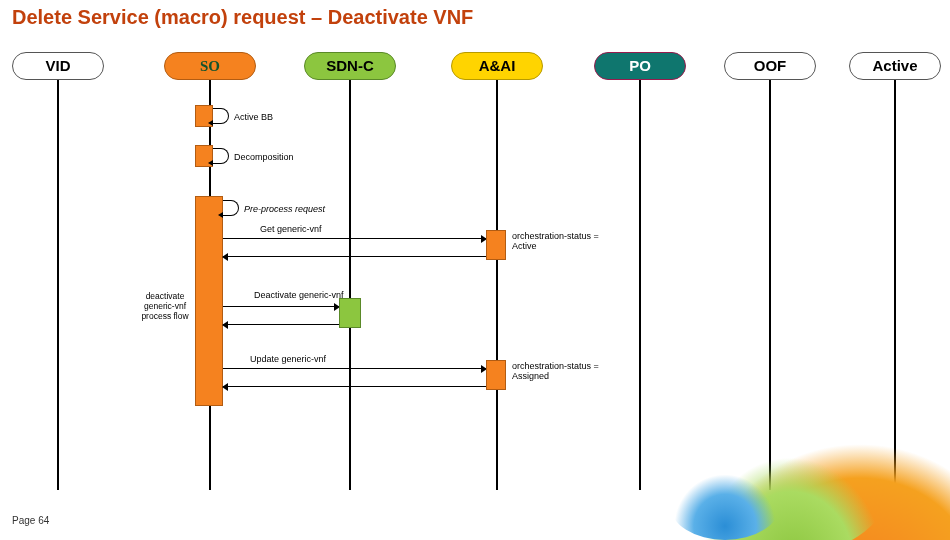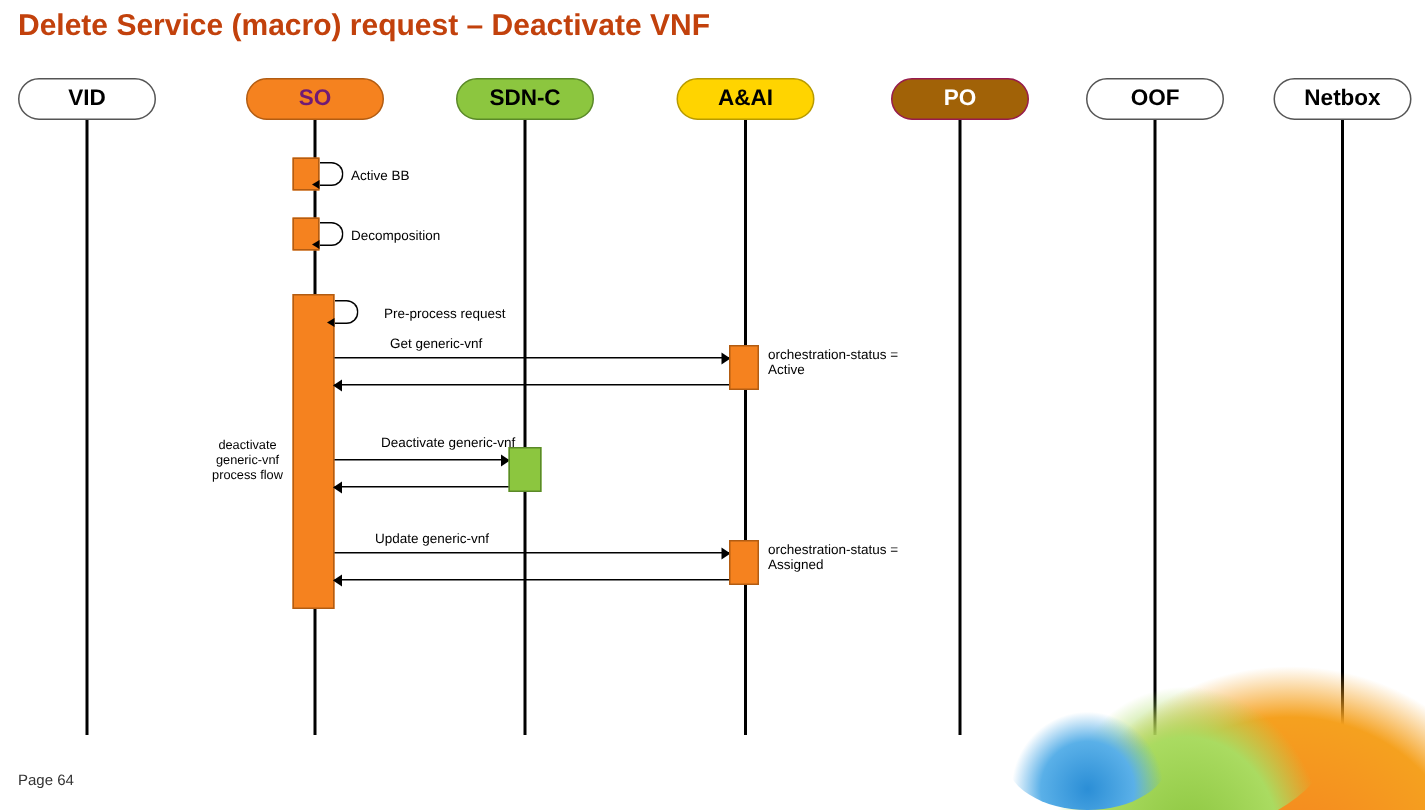--- a/index.html
+++ b/index.html
@@ -5,24 +5,24 @@
   * { box-sizing: border-box; margin: 0; padding: 0; }
   html, body { width: 950px; height: 540px; font-family: Arial, Helvetica, sans-serif; background: #fff; overflow: hidden; position: relative; }
 
   .title { position: absolute; left: 12px; top: 6px; font-size: 20px; font-weight: 600; color: #c2410c; }
 
   .lane-head {
     position: absolute; top: 52px; width: 92px; height: 28px;
     border: 1px solid #555; border-radius: 14px; background: #fff;
     text-align: center; line-height: 26px; font-size: 15px; font-weight: 700;
   }
-  .lane-so   { background: #f5821f; border-color: #b25c12; color:#701a75;}
+  .lane-so   { background: #f5821f; border-color: #b25c12; color:#14532d;font-family:Liberation Serif, serif;}
   .lane-sdnc { background: #8cc63f; border-color: #5a8928; color:#000;}
   .lane-aai  { background: #ffd400; border-color: #b79a00; color:#000;text-align:center;}
-  .lane-po   { background: #a16207; border-color: #971b4d; color:#fff;}
+  .lane-po   { background: #0f766e; border-color: #971b4d; color:#fff;}
   .lane-oof  { background: #fff; }
   .lane-net  { background: #fff; }
 
   .lifeline { position: absolute; top: 80px; width: 2px; height: 410px; background: #000; }
 
   
   .act, .smallbox {
     position: absolute; border: 1px solid #5a8928;
     background: #f5821f; border-color: #b25c12;
   }
@@ -61,41 +61,41 @@
 <body>
 
 <div class="title">Delete Service (macro) request – Deactivate VNF</div>
 
 <div class="lane-head" style="left:12px">VID</div>
 <div class="lane-head lane-so" style="left:164px">SO</div>
 <div class="lane-head lane-sdnc" style="left:304px">SDN-C</div>
 <div class="lane-head lane-aai" style="left:451px">A&amp;AI</div>
 <div class="lane-head lane-po" style="left:594px">PO</div>
 <div class="lane-head lane-oof" style="left:724px">OOF</div>
-<div class="lane-head lane-net" style="left:849px">Netbox</div>
+<div class="lane-head lane-net" style="left:849px">Active</div>
 
 <div class="lifeline" style="left:57px"></div>
 <div class="lifeline" style="left:209px"></div>
 <div class="lifeline" style="left:349px"></div>
 <div class="lifeline" style="left:496px"></div>
 <div class="lifeline" style="left:639px"></div>
 <div class="lifeline" style="left:769px"></div>
 <div class="lifeline" style="left:894px"></div>
 
 <div class="act" style="left:195px; top:105px; height:22px;"></div>
 <div class="self-loop" style="left:213px; top:108px;"></div>
 <div class="lbl" style="left:234px; top:112px;">Active BB</div>
 
 <div class="act" style="left:195px; top:145px; height:22px;"></div>
 <div class="self-loop" style="left:213px; top:148px;"></div>
 <div class="lbl" style="left:234px; top:152px;">Decomposition</div>
 
 <div class="act" style="left:195px; top:196px; width:28px; height:210px;"></div>
 <div class="self-loop" style="left:223px; top:200px;"></div>
-<div class="lbl" style="left:256px; top:204px;">Pre-process request</div>
+<div class="lbl" style="left:244px; top:204px;font-style:italic;">Pre-process request</div>
 
 <div class="lbl" style="left:260px; top:224px;">Get generic-vnf</div>
 <div class="arrow r" style="left:223px; top:238px; width:263px;"></div>
 <div class="aaiact" style="left:486px; top:230px; width:20px; height:30px;"></div>
 <div class="arrow l" style="left:223px; top:256px; width:263px;"></div>
 <div class="lbl" style="left:512px; top:232px; white-space:normal; width:100px; line-height:1.1;">orchestration-status = Active</div>
 
 <div class="procnote" style="left:135px; top:292px;">deactivate generic-vnf process flow</div>
 
 <div class="lbl" style="left:238px; top:290px;padding-left:16px;">Deactivate generic-vnf</div>

